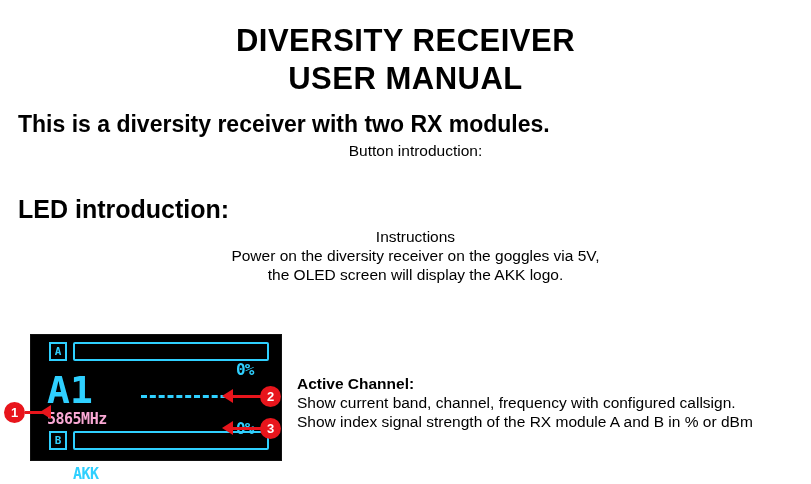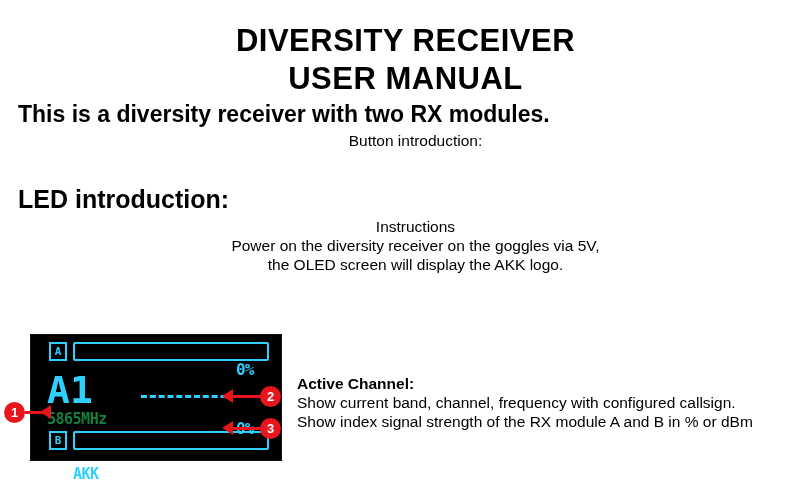--- a/index.html
+++ b/index.html
@@ -24,21 +24,21 @@
     text-align: center;
     padding-top: 22px;
   }
   .title-line {
     font-size: 31px;
     font-weight: bold;
     line-height: 38px;
     letter-spacing: 0.5px;
   }
   .subtitle {
-    margin-top: 2px;
+    margin-top: 12px;
     padding-left: 18px;
     font-size: 23px;
     font-weight: bold;
     line-height: 28px;
   }
   .para {
     padding-left: 20px;
     font-size: 15.5px;
     line-height: 19px;
   }
@@ -112,21 +112,21 @@
     color: #2fd0ff;
     font-size: 38px;
     font-weight: bold;
     line-height: 38px;
     font-family: "DejaVu Sans Mono", monospace;
   }
   .freq {
     position: absolute;
     left: 16px;
     top: 75px;
-    color: #15803d;
+    color: #f9a8d4;
     font-size: 15px;
     font-weight: bold;
     font-family: "DejaVu Sans Mono", monospace;
     letter-spacing: -0.5px;
   }
   .callsign {
     position: absolute;
     left: 42px;
     top: 90px;
     color: #2fd0ff;

